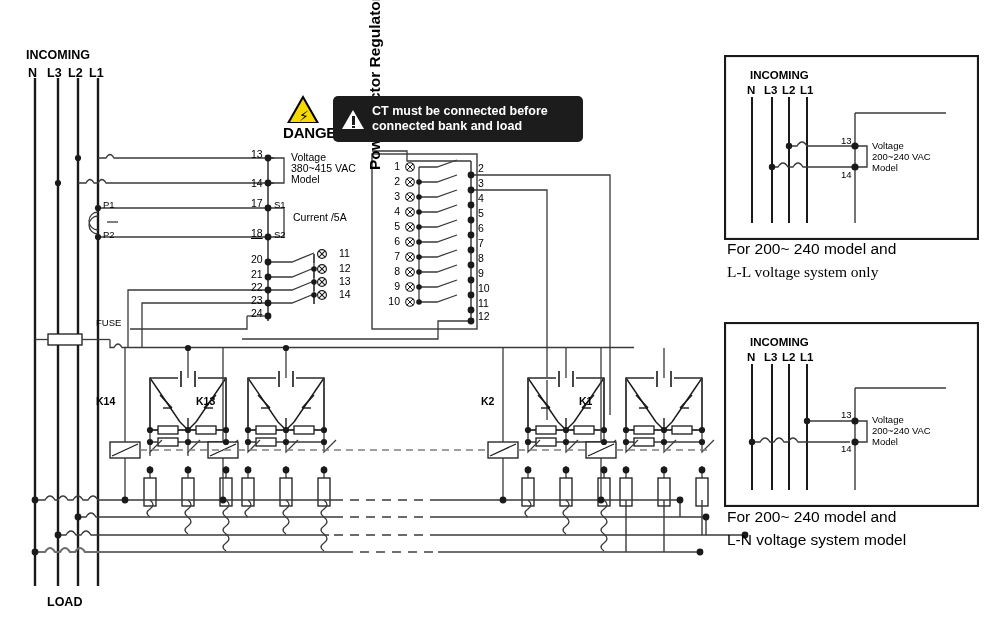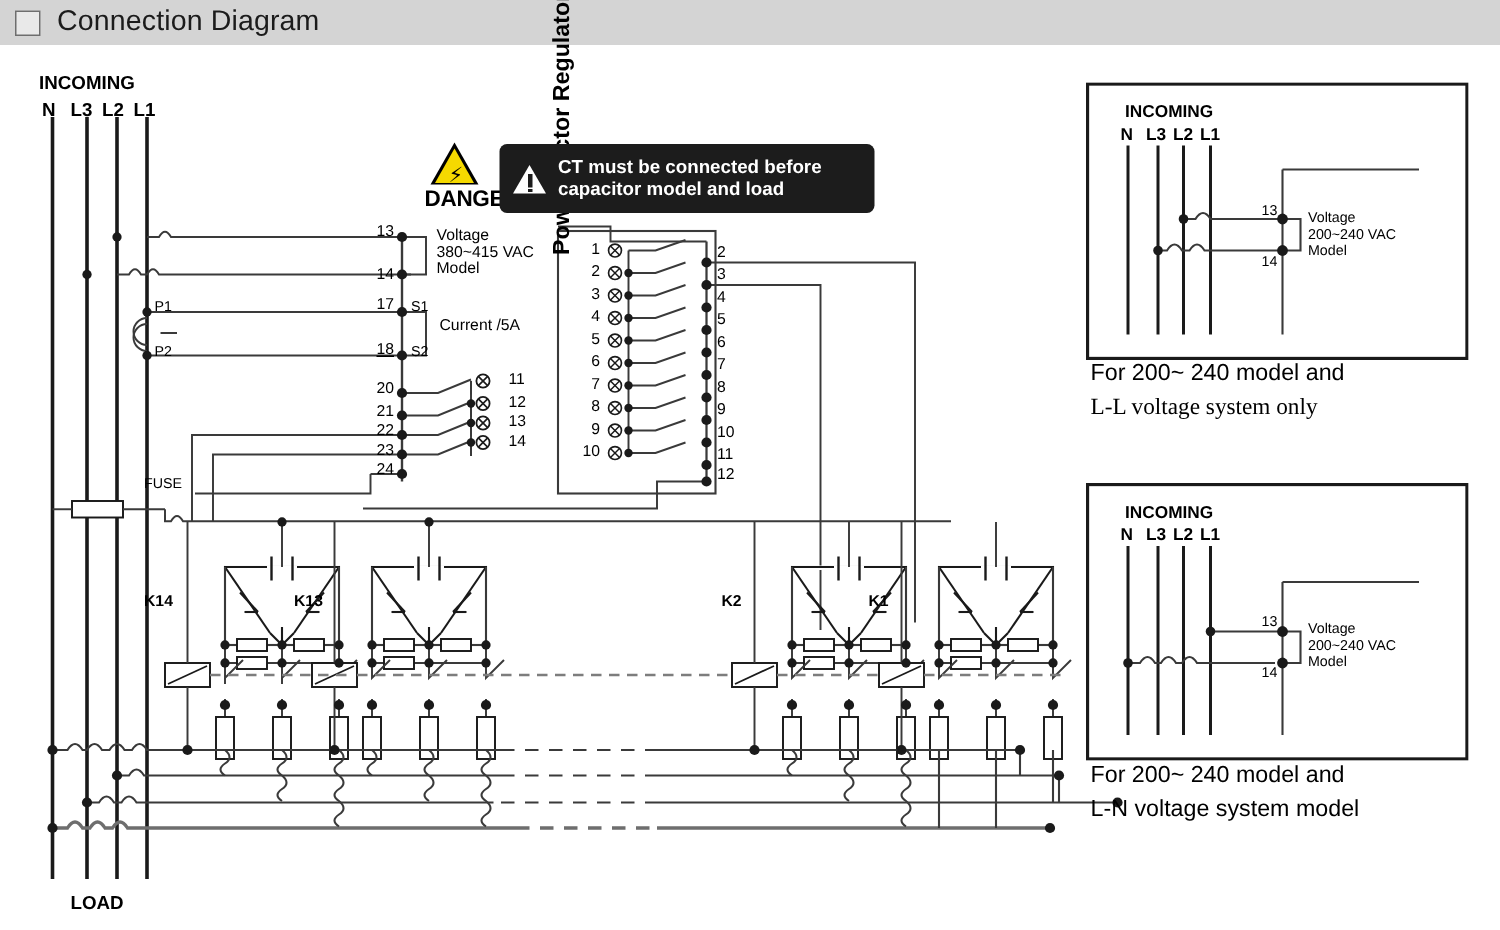--- a/index.html
+++ b/index.html
@@ -51,24 +51,20 @@
   #ct-warn .wdot{position:absolute;left:-1.5px;top:16px;width:3px;height:2.5px;
       background:#1c1c1c;}
   #ct-warn .wtxt{color:#fff;font-size:12.5px;font-weight:bold;
       margin-left:8px;line-height:1.2;}
 </style>
 </head>
 <body>
 
 <div id="root">
 
-  <div id="header">
-    <div id="header-checkbox"></div>
-    <div id="header-title">Connection Diagram</div>
-  </div>
 
   <svg id="canvas" viewBox="0 0 1000 590">
     <defs>
       <g id="capsym">
 
         <rect x="0" y="0" width="76" height="52" fill="none" stroke="#1a1a1a" stroke-width="1.4"></rect>
 
         <rect x="0" y="-1" width="76" height="3" fill="#fff" stroke="none"></rect>
         <line x1="0" y1="0" x2="28" y2="0" stroke="#1a1a1a" stroke-width="1.4"></line>
         <line x1="48" y1="0" x2="76" y2="0" stroke="#1a1a1a" stroke-width="1.4"></line>
@@ -579,21 +575,21 @@
     <div class="dtxt">DANGER</div>
   </div>
 
   <div id="ct-warn">
     <div class="wtri">
       <div class="wbang"></div>
         <div class="wdot"></div>
     </div>
     <div class="wtxt">
       <div>CT must be connected before</div>
-      <div>capacitor model and load</div>
+      <div>connected bank and load</div>
     </div>
   </div>
 
   <svg style="position:absolute;left:724px;top:55px;" width="255" height="185">
     <rect x="1" y="1" width="253" height="183" fill="#fff" stroke="#1a1a1a" stroke-width="2.2"></rect>
     <g stroke="#1a1a1a" stroke-width="2" fill="none">
       <line x1="28" y1="42" x2="28" y2="168"></line>
       <line x1="48" y1="42" x2="48" y2="168"></line>
       <line x1="65" y1="42" x2="65" y2="168"></line>
       <line x1="83" y1="42" x2="83" y2="168"></line>

